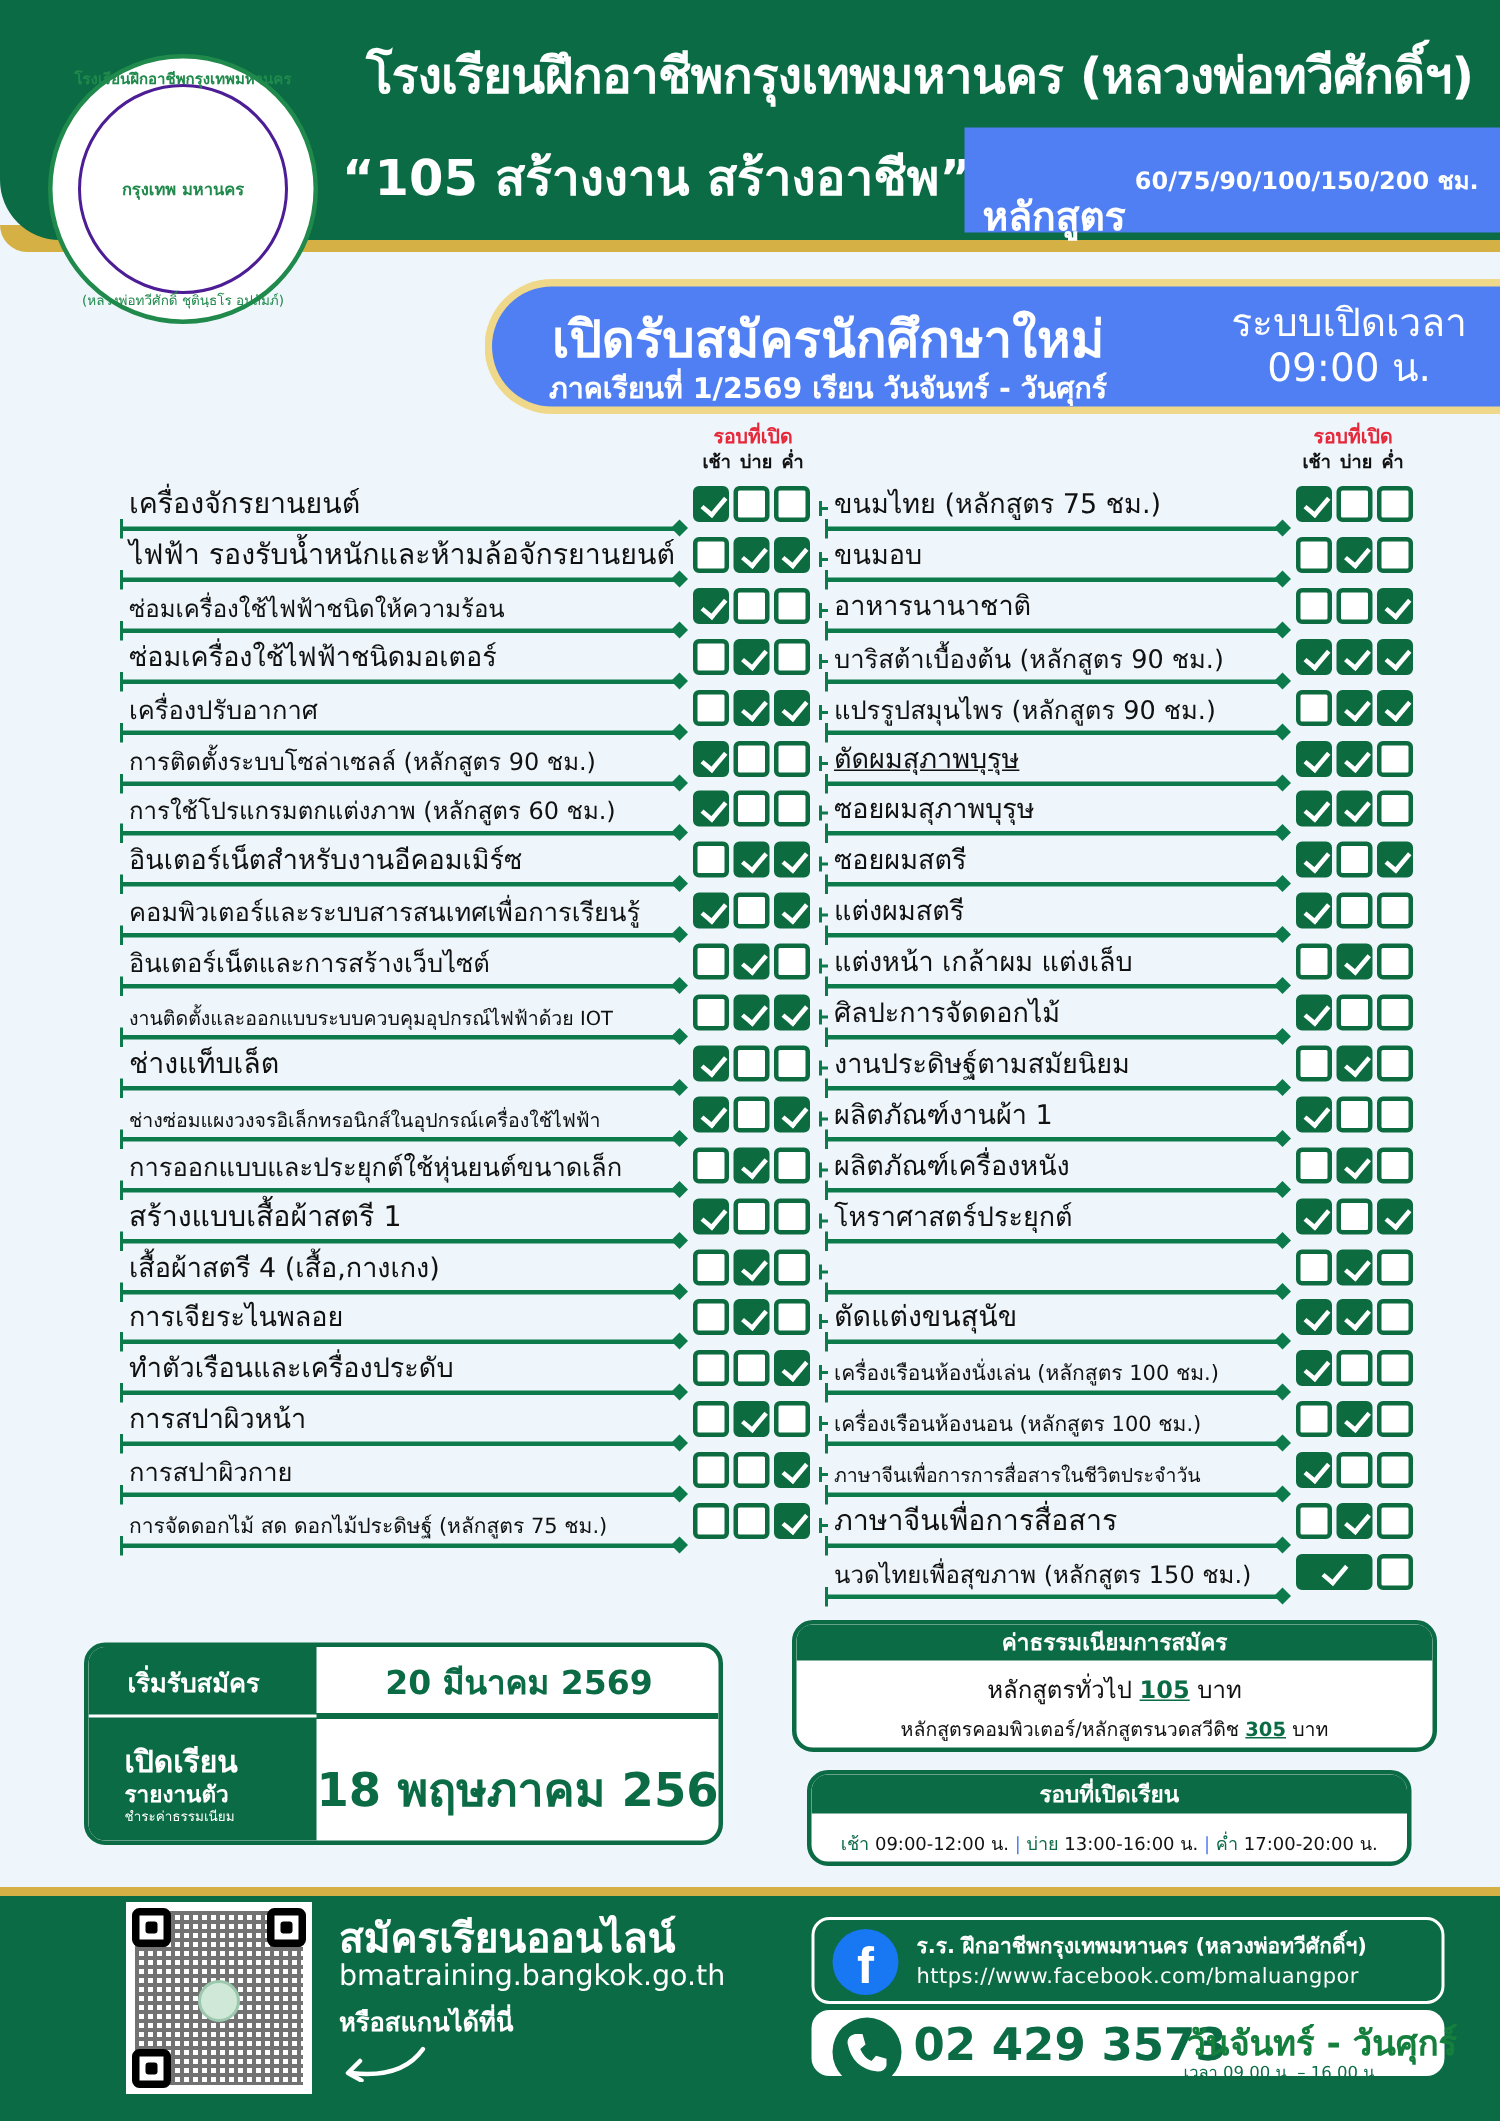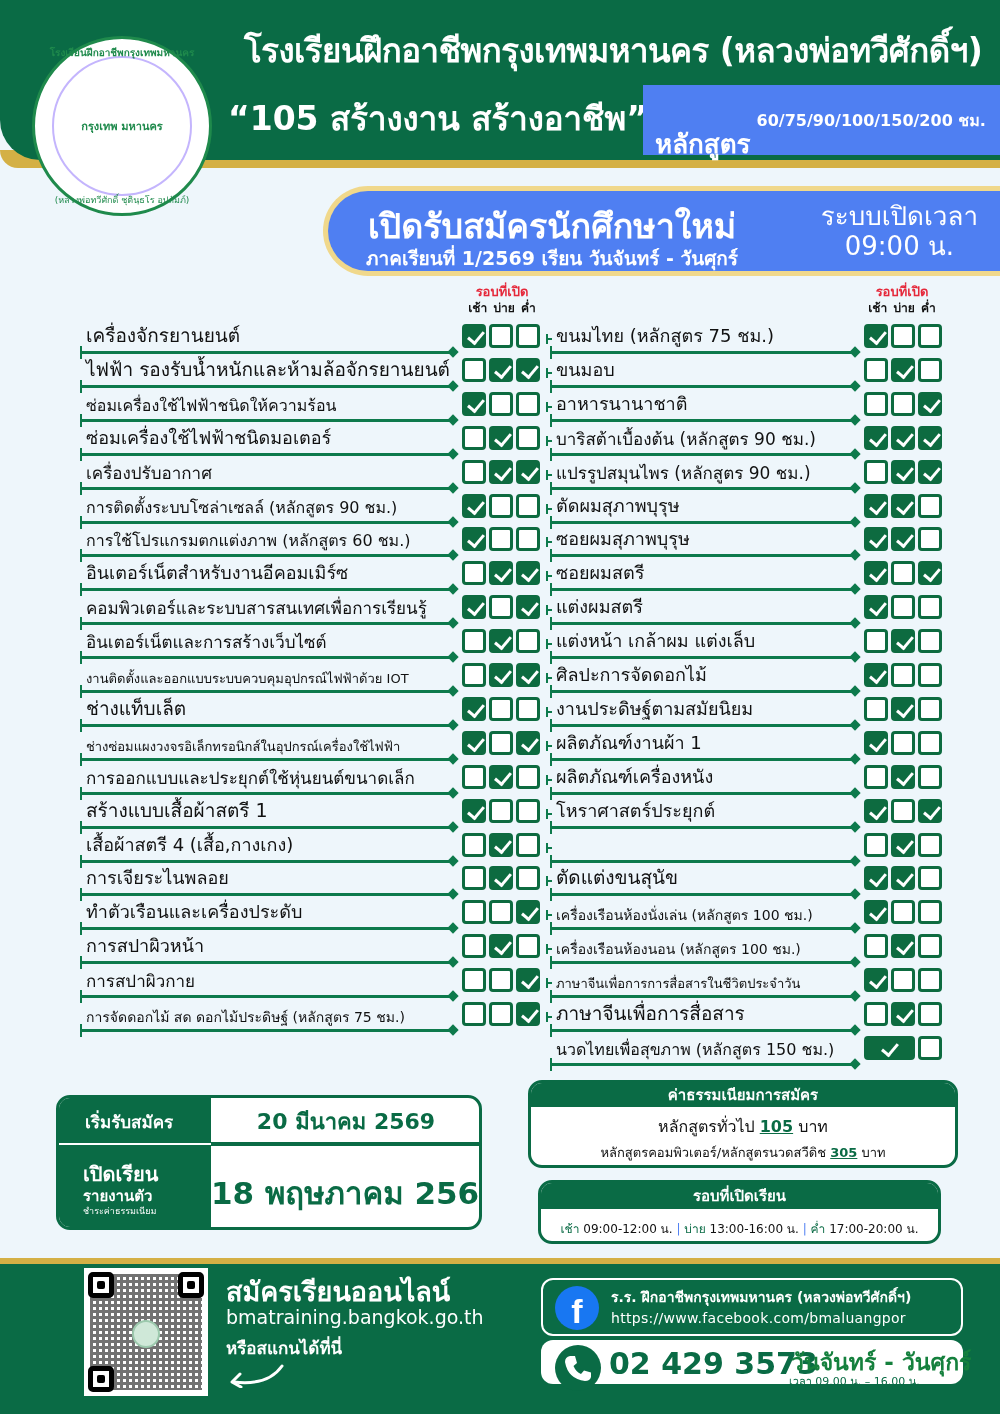--- a/index.html
+++ b/index.html
@@ -26,21 +26,21 @@
   .logo {
     position: absolute; left: 32px; top: 36px; width: 180px; height: 180px;
     border-radius: 50%;
     background: #ffffff;
     border: 3px solid #1f8a4c;
     z-index: 3;
     display: flex; align-items: center; justify-content: center;
   }
   .logo-inner {
     width: 140px; height: 140px; border-radius: 50%;
-    border: 2px solid #c4b5fd;
+    border: 2px solid #4c1d95;
     display: flex; align-items: center; justify-content: center;
     color: #1f8a4c; font-size: 11px; font-weight: bold; text-align: center;
   }
   .logo-ring-text {
     position: absolute; top: 6px; left: 0; width: 100%; text-align: center;
     font-size: 10px; color: #1f8a4c; font-weight: bold;
   }
   .logo-ring-bottom {
     position: absolute; bottom: 6px; left: 0; width: 100%; text-align: center;
     font-size: 9px; color: #1f8a4c;
@@ -487,21 +487,21 @@
     <div class="course-row" style="top: 135.6px;">
       <span class="course-name" style="font-size: 17px;">แปรรูปสมุนไพร (หลักสูตร 90 ชม.)</span>
       <div class="course-line" style="width: 302px;"></div>
       <div class="boxes" style="left: 318px;">
         <span class="box"></span>
         <span class="box on"></span>
         <span class="box on"></span>
       </div>
     </div>
     <div class="course-row" style="top: 169.5px;">
-      <span class="course-name" style="font-size: 18px;">ตัดผมสุภาพบุรุษ</span>
+      <span class="course-name" style="font-size: 18px; text-decoration: underline;">ตัดผมสุภาพบุรุษ</span>
       <div class="course-line" style="width: 302px;"></div>
       <div class="boxes" style="left: 318px;">
         <span class="box on"></span>
         <span class="box on"></span>
         <span class="box"></span>
       </div>
     </div>
     <div class="course-row" style="top: 203.4px;">
       <span class="course-name" style="font-size: 18px;">ซอยผมสุภาพบุรุษ</span>
       <div class="course-line" style="width: 302px;"></div>

